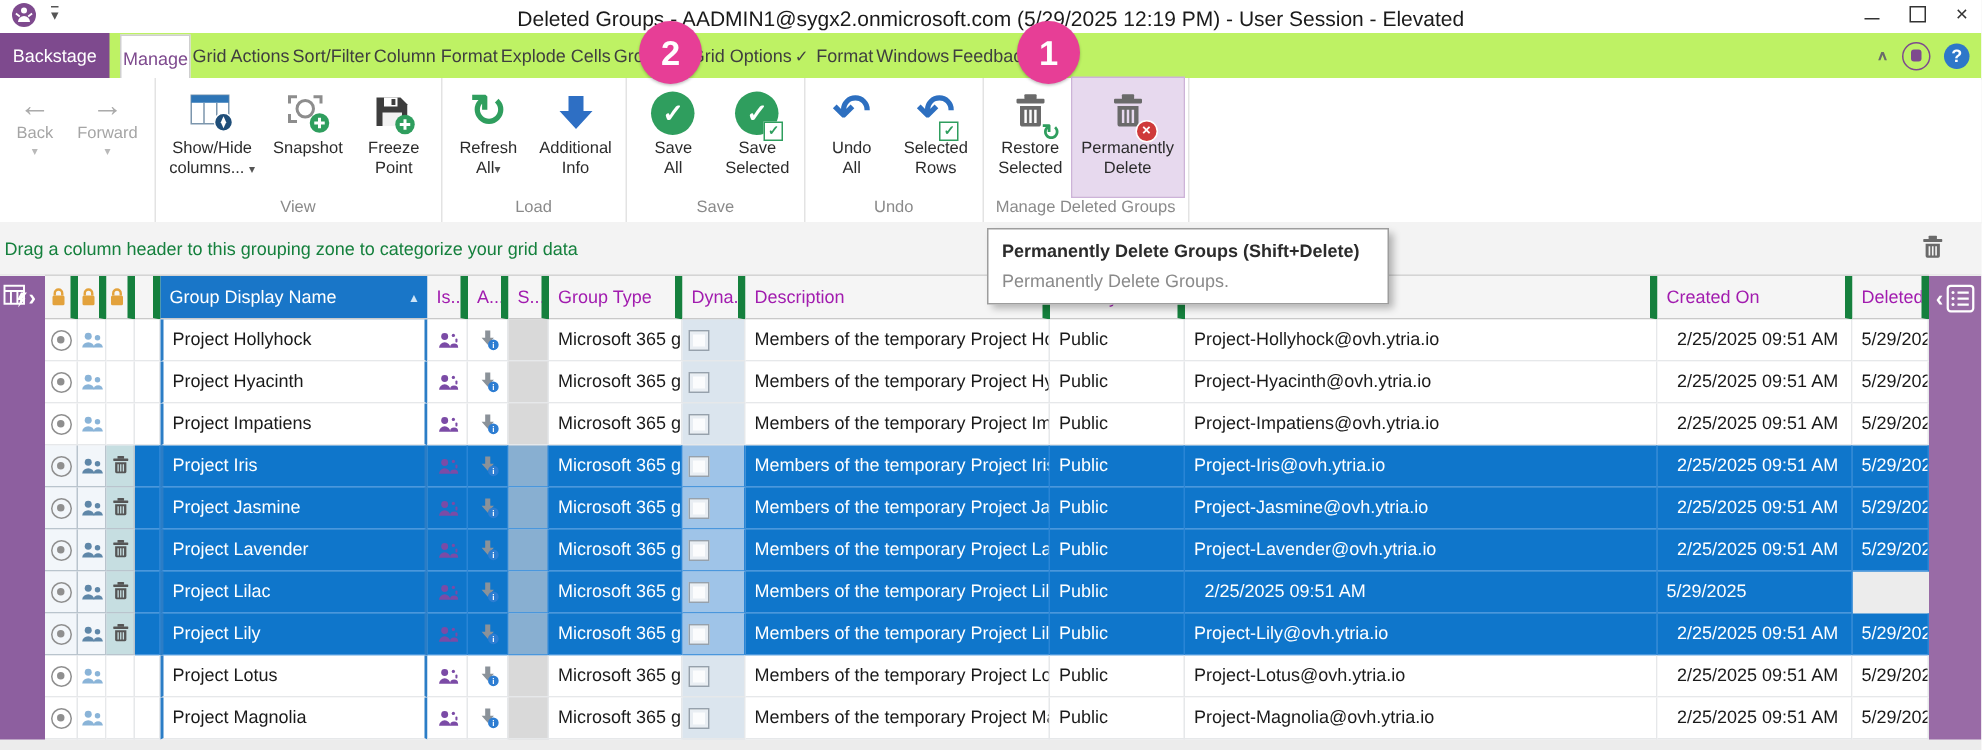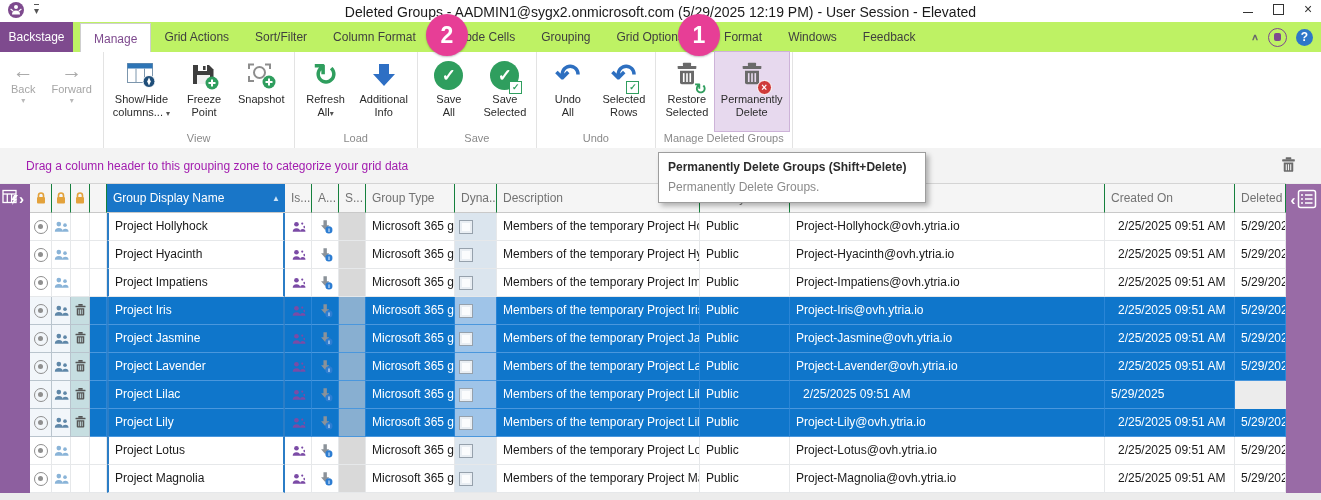--- a/index.html
+++ b/index.html
@@ -12,21 +12,21 @@
   .qat-caret{color:#555;font-size:10px;line-height:1;border-top:1px solid #555;padding-top:1px;}
   .tb-title{position:absolute;left:0;right:0;top:4px;text-align:center;font-size:14px;color:#1a1a1a;}
   .winbtns{position:absolute;right:6px;top:2px;display:flex;gap:16px;align-items:center;}
   .winbtn{width:14px;height:14px;display:flex;align-items:center;justify-content:center;color:#333;font-size:14px;}
   .maxbox{width:9px;height:9px;border:1.4px solid #333;}
   .minline{width:10px;border-bottom:1.6px solid #333;height:1px;margin-top:6px;}
 
   
   .tabrow{position:absolute;top:22px;left:0;width:100%;height:30px;background:#bef264;border-bottom:1px solid #b7cde7;display:flex;align-items:stretch;}
   .tab-backstage{width:73px;background:#7e4a8e;color:#fff;display:flex;align-items:center;justify-content:center;font-size:12px;}
-  .tab{padding:0 13px;display:flex;align-items:center;color:#3f3f3f;font-size:12px;white-space:nowrap;}
+  .tab{padding:0 1px;display:flex;align-items:center;color:#3f3f3f;font-size:12px;white-space:nowrap;}
   .tab.first{margin-left:7px;}
   .tab.active{color:#7e4a8e;background:#fff;border:1px solid #cfcfcf;border-bottom:none;position:relative;top:1px;padding-top:1px;}
   .tab .chk{margin-right:5px;color:#3f3f3f;font-size:11px;}
   .tabrow-right{margin-left:auto;display:flex;align-items:center;gap:9px;padding-right:8px;}
   .collapse-chev{color:#6a6a6a;font-size:11px;font-weight:bold;transform:scaleY(.8);}
   .userbadge{width:17px;height:17px;border-radius:50%;border:1.6px solid #7e4a8e;display:flex;align-items:center;justify-content:center;}
   .userbadge-in{width:7px;height:8px;background:#7e4a8e;border-radius:2px;}
   .helpbtn{width:17px;height:17px;border-radius:50%;background:#2e77c9;color:#fff;font-weight:bold;font-size:12px;display:flex;align-items:center;justify-content:center;}
 
   
@@ -46,34 +46,34 @@
   .big-green{font-size:30px;font-weight:bold;color:#2f9e5e;line-height:30px;}
   .big-blue{font-size:30px;font-weight:bold;color:#2d6fc0;line-height:30px;}
   .circle-check{width:29px;height:29px;border-radius:50%;background:#2f9e5e;color:#fff;font-size:17px;font-weight:bold;display:flex;align-items:center;justify-content:center;}
   .badge-box{position:absolute;right:-3px;bottom:-1px;width:11px;height:11px;background:#fff;border:1.7px solid #2f9e5e;color:#2f9e5e;font-size:9px;font-weight:bold;line-height:10px;text-align:center;}
   .badge-undo{border-color:#2f9e5e;}
   .badge-restore{position:absolute;right:-6px;bottom:-3px;font-size:15px;font-weight:bold;color:#2f9e5e;text-shadow:0 0 2px #fff,0 0 2px #fff;line-height:14px;}
   .badge-red{position:absolute;right:-6px;bottom:-2px;width:13px;height:13px;border-radius:50%;background:#cf3a3a;color:#fff;font-size:10px;font-weight:bold;display:flex;align-items:center;justify-content:center;border:1px solid #fff;}
 
   
   .groupzone{position:absolute;top:148px;left:0;width:100%;height:35px;background:#f3f3f3;border-bottom:1px solid #dcdcdc;display:flex;align-items:center;}
-  .gz-text{padding-left:26px;color:#a21caf;font-size:12px;}
+  .gz-text{padding-left:3px;color:#15803d;font-size:12px;}
   .gz-trash{position:absolute;right:23px;top:8px;}
 
   
   .gridwrap{position:absolute;top:183px;left:0;width:100%;height:317px;background:#ececec;}
   .rail{position:absolute;top:1px;height:309px;background:#8d5f9f;}
   .rail.left{left:0;width:30px;}
   .rail.right{left:1286px;width:35px;background:#996ba6;display:flex;align-items:flex-start;justify-content:center;padding-top:5px;box-sizing:border-box;}
   .rail-top-icon{margin:4px 0 0 2px;display:flex;align-items:center;color:#fff;}
   .rail-chev{color:#fff;font-size:15px;font-weight:bold;margin-right:1px;position:relative;top:2px;}
   .gridmain{position:absolute;left:30px;top:0;width:1256px;}
   .gridrow{display:grid;grid-template-columns:22px 19px 19px 17px 178px 27px 27px 27px 89px 42px 203px 90px 315px 130px 51px;}
   .ghead{height:29px;background:#f5f5f5;border-top:1px solid #d4d4d4;}
-  .ghead .hc{border-right:1px solid #15803d;border-bottom:1px solid #c9c9c9;display:flex;align-items:center;font-size:12px;color:#737373;padding-left:6px;box-sizing:border-box;overflow:hidden;white-space:nowrap;background:#f5f5f5;}
+  .ghead .hc{border-right:5px solid #15803d;border-bottom:1px solid #c9c9c9;display:flex;align-items:center;font-size:12px;color:#a21caf;padding-left:6px;box-sizing:border-box;overflow:hidden;white-space:nowrap;background:#f5f5f5;}
   .ghead .hc.icn{justify-content:center;padding-left:0;}
   .ghead .hc.namehead{background:#1976c8;color:#fff;justify-content:space-between;padding-right:5px;border-right:none;}
   .sortarrow{font-size:8px;color:#cde4f7;}
   .grow{height:28px;box-sizing:border-box;}
   .grow .c{border-right:1px solid #e6e8ea;border-bottom:1px solid #e6e8ea;line-height:27px;white-space:nowrap;overflow:hidden;box-sizing:border-box;font-size:12px;color:#1a1a1a;background:#fff;padding-left:6px;}
   .grow .c.icn{display:flex;align-items:center;justify-content:center;padding-left:0;}
   .grow.sel .c{background:#0f76cb;color:#fff;border-right-color:#2a85d6;border-bottom-color:#4a97dd;}
   .grow.sel .c.icn.white{background:#f2f6fa;border-right-color:#b9c4cd;border-bottom-color:#b9c4cd;}
   .grow .c.name{border-left:2px solid #2b7dc6;border-right:2px solid #2b7dc6;}
   .grow .c.scell{background:#d9d9d9;}
@@ -172,47 +172,47 @@
               <line x1="18.5" y1="7.5" x2="18.5" y2="21.5" stroke="#7c96ad"></line>
               <circle cx="23" cy="20.5" r="6" fill="#1f4e79" stroke="#fff"></circle>
               <polygon points="23,16.5 24.8,20.5 23,24.5 21.2,20.5" fill="#fff"></polygon>
             </svg>
           </span>
           <span class="rlbl">Show/Hide</span>
           <span class="rlbl"><span>columns...</span> <span class="caret">▾</span></span>
         </div>
         <div class="rbtn">
           <span class="ric">
-            <svg width="29" height="29" viewBox="0 0 29 29">
-              <path d="M3 4 h16 l4.5 4.5 V23 H3 z" fill="#3d3d3d"></path>
-              <rect x="8" y="4" width="9" height="6" fill="#fff"></rect>
-              <rect x="13" y="5" width="2.6" height="4" fill="#3d3d3d"></rect>
-              <rect x="7" y="14" width="13" height="9" fill="#f2f2f2"></rect>
-              <circle cx="22" cy="22" r="6.5" fill="#2f9e5e"></circle>
-              <path d="M22 18.5 v7 M18.5 22 h7" stroke="#fff" stroke-width="2"></path>
-            </svg>
-          </span>
-          <span class="rlbl">Freeze</span>
-          <span class="rlbl">Point</span>
-        </div>
-        <div class="rbtn">
-          <span class="ric">
             <svg width="31" height="29" viewBox="0 0 31 29">
               <g stroke="#8d8d8d" stroke-width="2" fill="none">
                 <path d="M3 8 V3.5 H8"></path>
                   <path d="M19 3.5 h5 v4.5"></path>
                   <path d="M3 15 v5 h5"></path>
               </g>
               <circle cx="13.5" cy="11.5" r="5.5" stroke="#8d8d8d" stroke-width="2" fill="none"></circle>
               <circle cx="23" cy="21" r="6.5" fill="#2f9e5e"></circle>
               <path d="M23 17.5 v7 M19.5 21 h7" stroke="#fff" stroke-width="2"></path>
             </svg>
           </span>
           <span class="rlbl">Snapshot</span>
           <span class="rlbl"></span>
+        </div>
+        <div class="rbtn">
+          <span class="ric">
+            <svg width="29" height="29" viewBox="0 0 29 29">
+              <path d="M3 4 h16 l4.5 4.5 V23 H3 z" fill="#3d3d3d"></path>
+              <rect x="8" y="4" width="9" height="6" fill="#fff"></rect>
+              <rect x="13" y="5" width="2.6" height="4" fill="#3d3d3d"></rect>
+              <rect x="7" y="14" width="13" height="9" fill="#f2f2f2"></rect>
+              <circle cx="22" cy="22" r="6.5" fill="#2f9e5e"></circle>
+              <path d="M22 18.5 v7 M18.5 22 h7" stroke="#fff" stroke-width="2"></path>
+            </svg>
+          </span>
+          <span class="rlbl">Freeze</span>
+          <span class="rlbl">Point</span>
         </div>
       </div>
       <div class="rgroup-label">View</div>
     </div>
 
     <div class="rgroup">
       <div class="rgroup-btns">
         <div class="rbtn">
           <span class="ric">
               <span class="big-green">↻</span>

